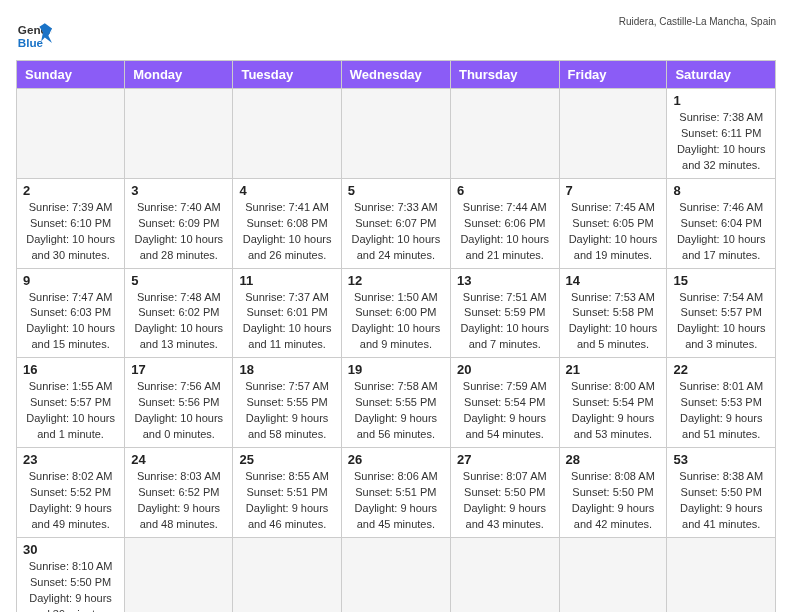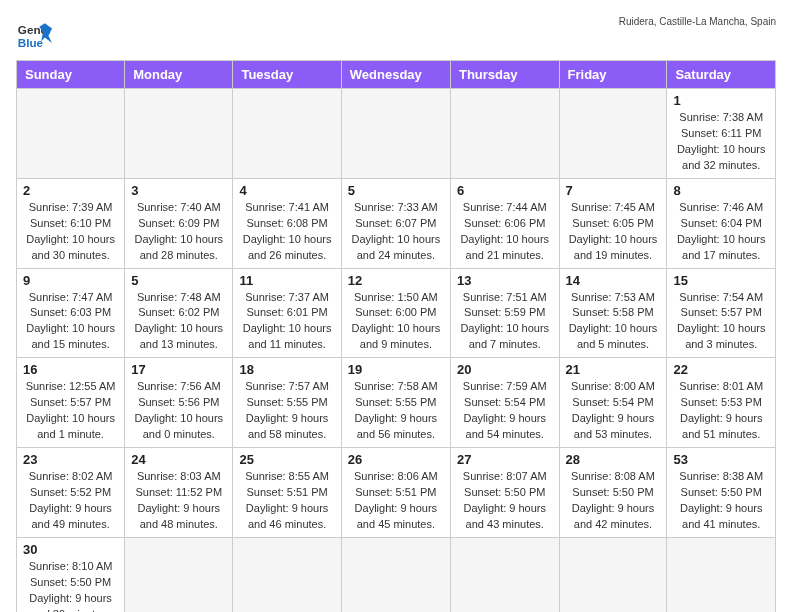--- a/index.html
+++ b/index.html
@@ -205,21 +205,21 @@
         <td>
           <span class="day-number">15</span>
           <div class="day-info">Sunrise: 7:54 AM
 Sunset: 5:57 PM
 Daylight: 10 hours and 3 minutes.</div>
         </td>
       </tr>
       <tr>
         <td>
           <span class="day-number">16</span>
-          <div class="day-info">Sunrise: 12:55 AM
+          <div class="day-info">Sunrise: 1:55 AM
 Sunset: 5:57 PM
 Daylight: 10 hours and 1 minute.</div>
         </td>
         <td>
           <span class="day-number">17</span>
           <div class="day-info">Sunrise: 7:56 AM
 Sunset: 5:56 PM
 Daylight: 10 hours and 0 minutes.</div>
         </td>
         <td>
@@ -256,21 +256,21 @@
       <tr>
         <td>
           <span class="day-number">23</span>
           <div class="day-info">Sunrise: 8:02 AM
 Sunset: 5:52 PM
 Daylight: 9 hours and 49 minutes.</div>
         </td>
         <td>
           <span class="day-number">24</span>
           <div class="day-info">Sunrise: 8:03 AM
-Sunset: 11:52 PM
+Sunset: 6:52 PM
 Daylight: 9 hours and 48 minutes.</div>
         </td>
         <td>
           <span class="day-number">25</span>
           <div class="day-info">Sunrise: 8:55 AM
 Sunset: 5:51 PM
 Daylight: 9 hours and 46 minutes.</div>
         </td>
         <td>
           <span class="day-number">26</span>

